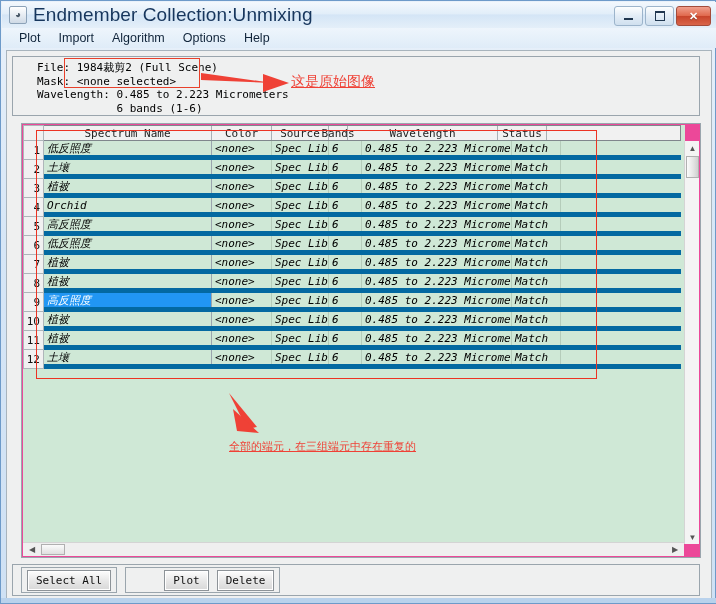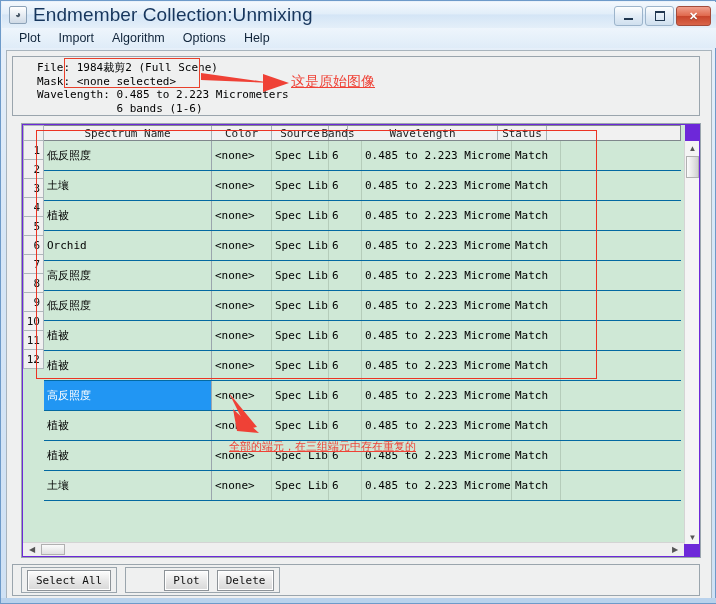--- a/index.html
+++ b/index.html
@@ -73,21 +73,21 @@
     font-family:"DejaVu Sans Mono","Liberation Mono",monospace;
     font-size:11px;line-height:13.5px;color:#000;white-space:pre;margin-left:12px;
   }
   .redbox-file{
     position:absolute;left:63px;top:57px;width:136px;height:30px;
     border:1.5px solid #e8402a;box-sizing:border-box;pointer-events:none;
   }
   
   .tablearea{
     position:absolute;left:14px;top:72px;width:680px;height:435px;
-    background:#6d28d9;border:1px solid #9aa5ad;box-sizing:border-box;
+    background:#ec4899;border:1px solid #9aa5ad;box-sizing:border-box;
   }
   .tablewrap{
     position:absolute;left:1px;top:1px;width:662px;height:419px;
     overflow:hidden;background:#cfe8d6;
   }
   .hdr-corner{
     position:absolute;left:0;top:0;width:21px;height:16px;
     background:#f1f1f1;border:1px solid #aeb6ba;box-sizing:border-box;
   }
   .hdr-row{
@@ -112,22 +112,23 @@
     font-family:"DejaVu Sans Mono","Liberation Mono",monospace;
     font-size:11px;color:#111;
     display:flex;align-items:center;justify-content:flex-end;
     padding-right:3px;background:#f1f1f1;
   }
   .rows-col{
     position:absolute;left:21px;top:16px;
     background:#cfe8d6;
   }
   .row{
-    height:30px;display:flex;border-bottom:1px solid #0369a1;
+    height:19px;display:flex;border-bottom:5px solid #0369a1;
     box-sizing:border-box;
+    font-style:italic;
   }
   .cell{
     font-family:"DejaVu Sans Mono","Liberation Mono",monospace;
     font-size:11px;color:#000;
     display:flex;align-items:center;
     padding-left:3px;box-sizing:border-box;
     border-right:1px solid #b5ccba;
     overflow:hidden;white-space:nowrap;height:100%;
   }
   .cell.name{border-right:1px solid #9aa5ad;}

